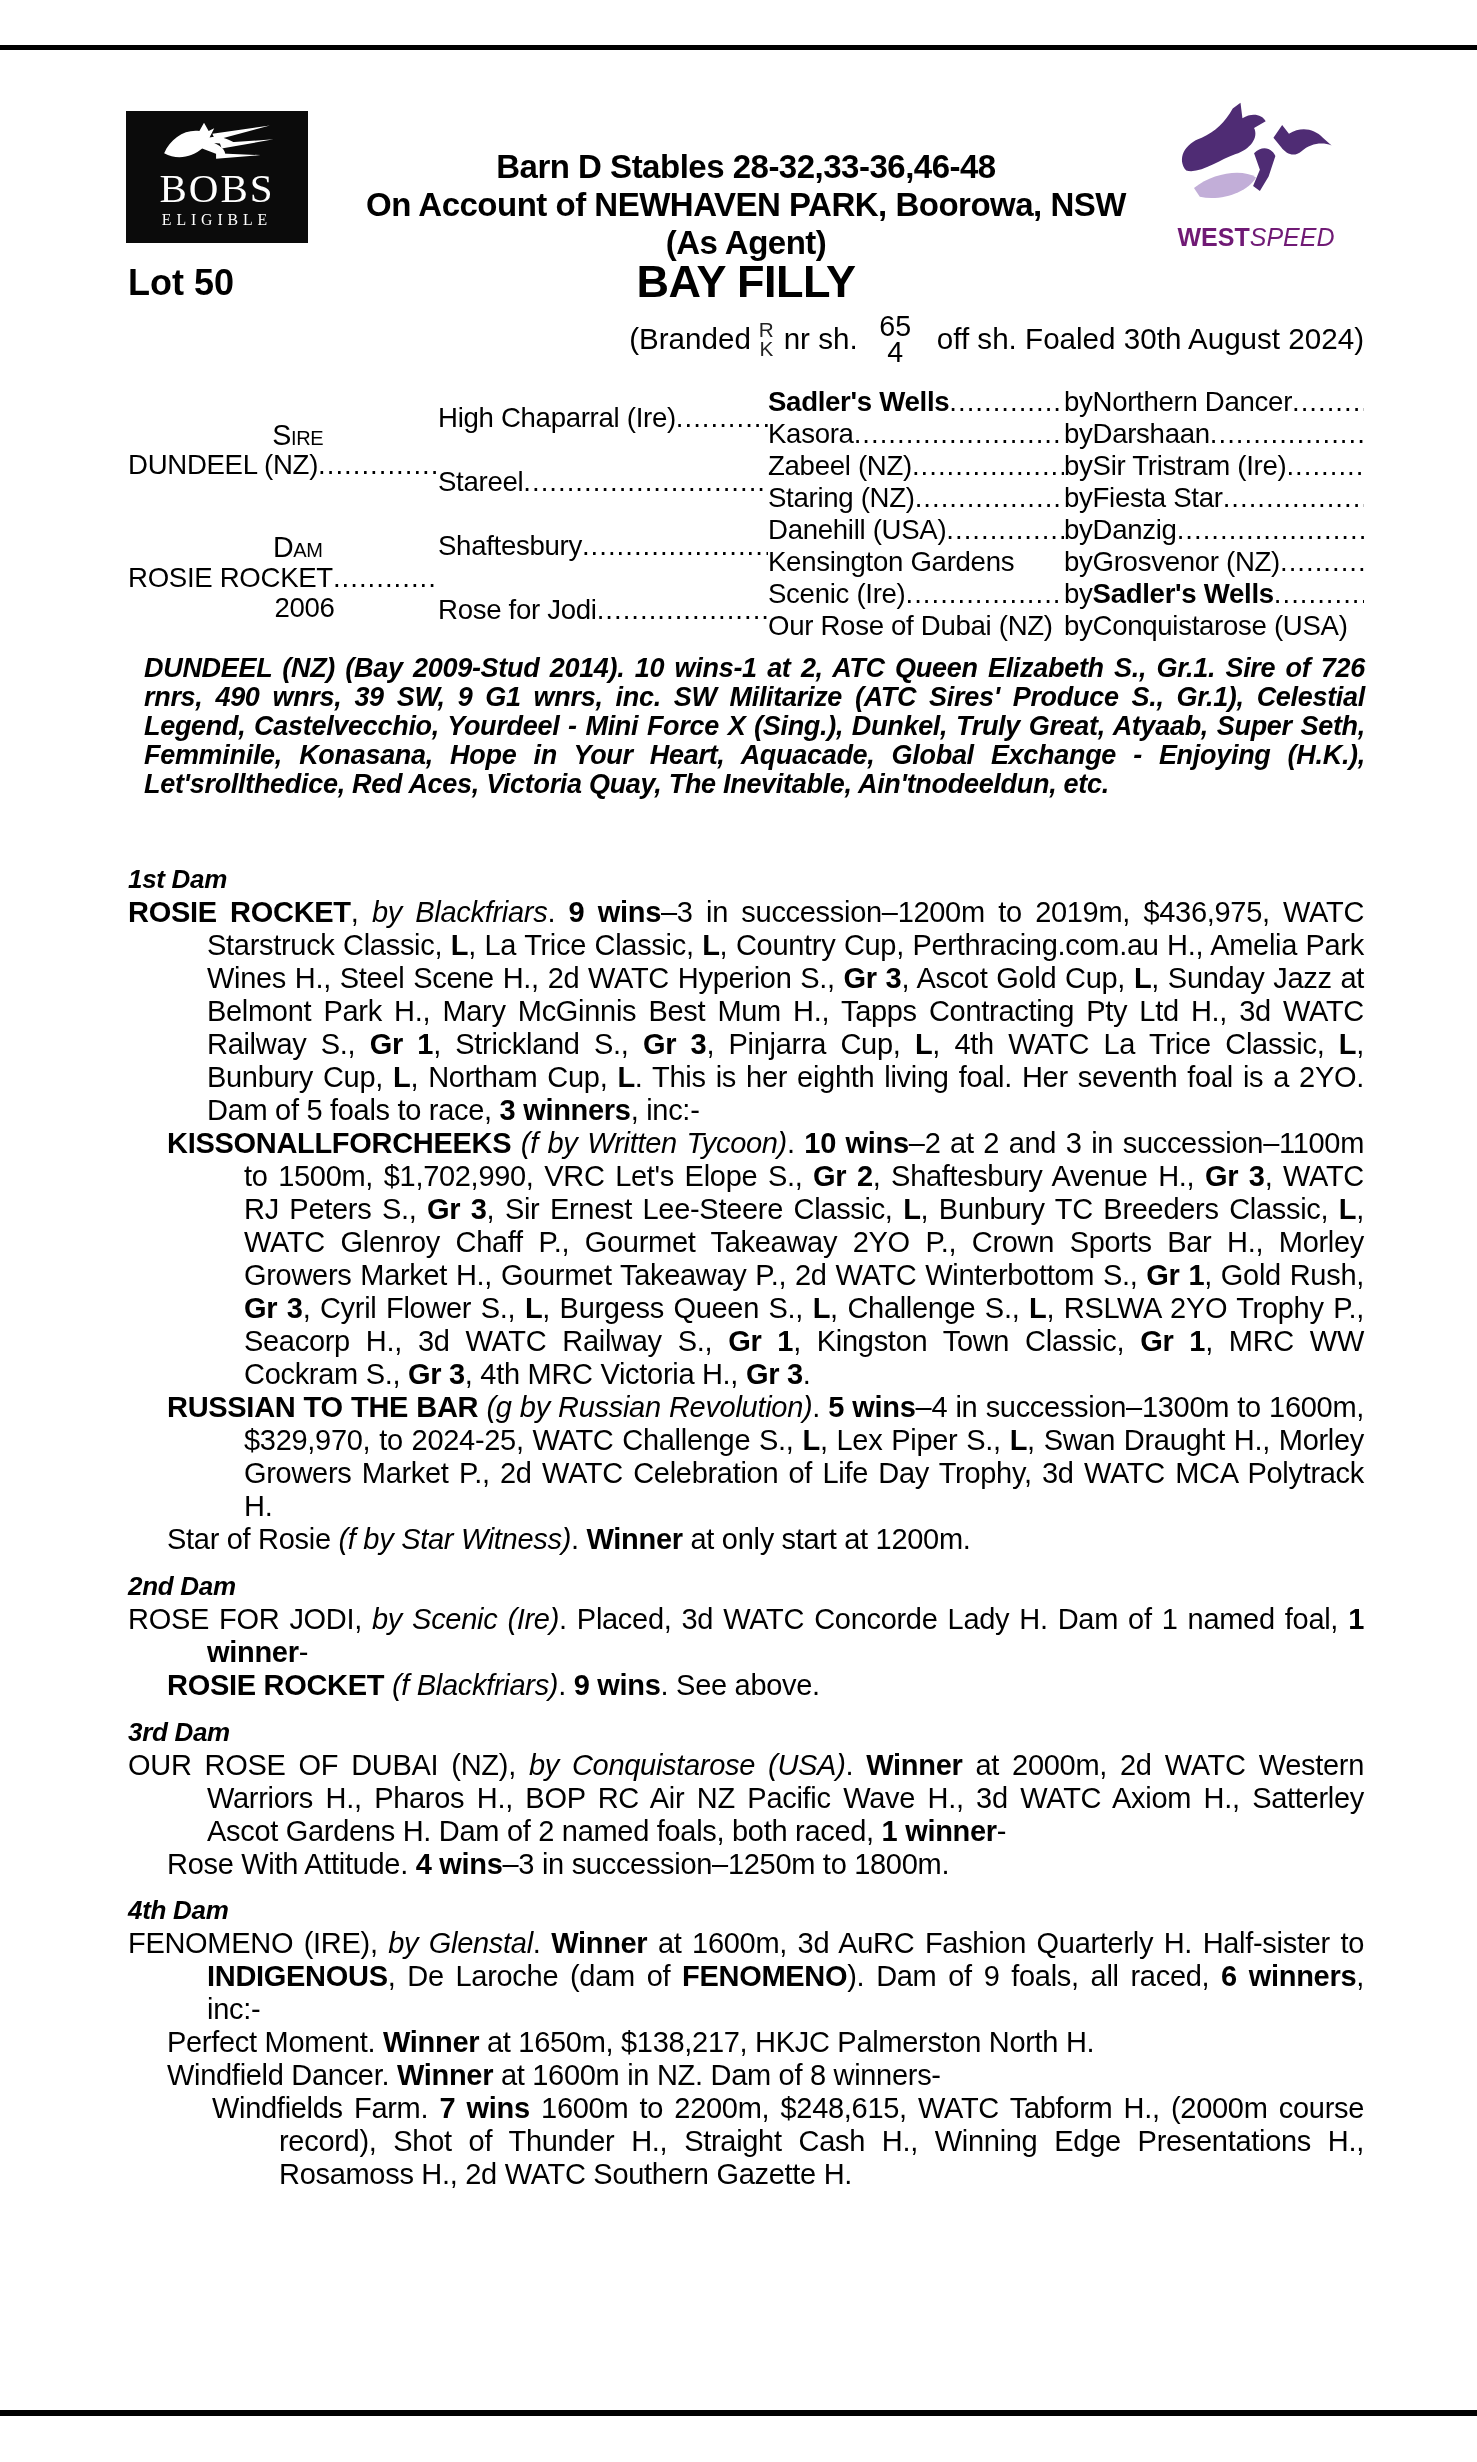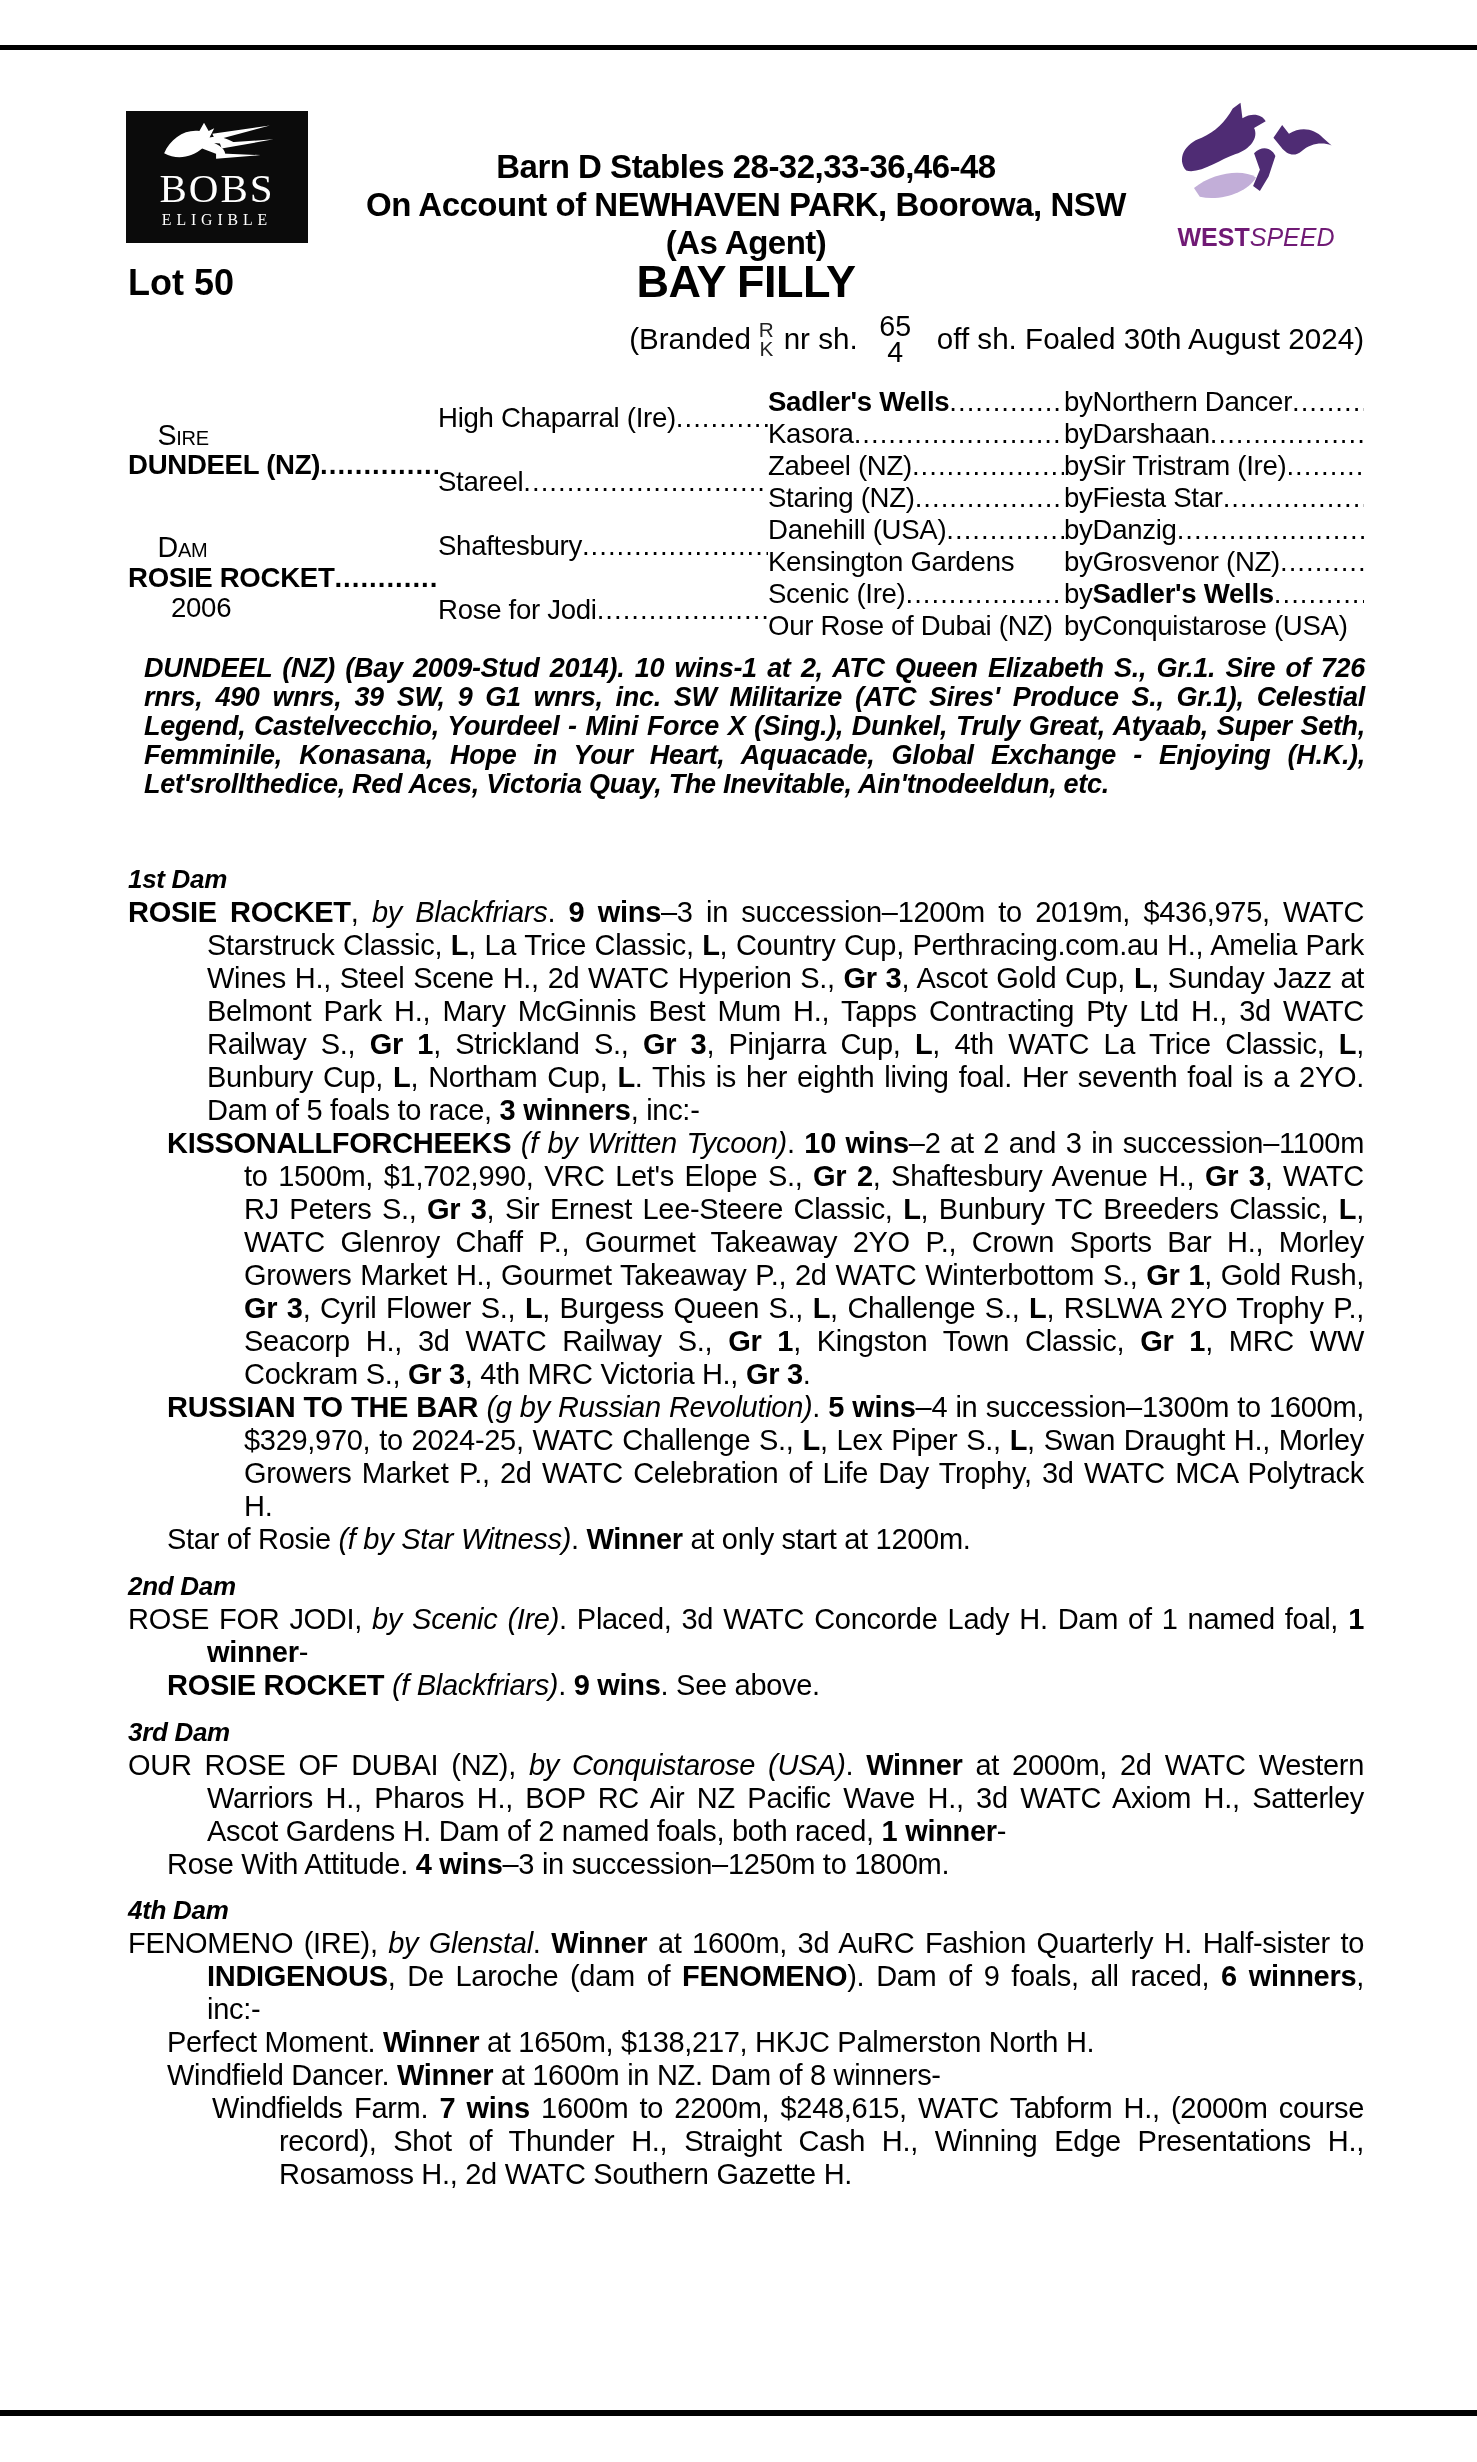--- a/index.html
+++ b/index.html
@@ -40,23 +40,23 @@
   .brand-num  { font-size:28.6px; margin:0 25.6px 0 21.7px; }
 
   
   .ped { position:absolute; left:128px; top:386px; width:1236px; font-size:27.6px;
          display:grid; grid-template-columns:310px 330px 296px 300px;
          grid-template-rows:repeat(8, 32px); letter-spacing:-0.3px; }
   .ped .cell { display:flex; align-items:center; overflow:hidden; white-space:nowrap; min-width:0; }
   .lead { flex:1 1 auto; min-width:0; overflow:hidden; }
   .lead::after { content:"......................................................................"; letter-spacing:1px; }
   .g1s { grid-area:1/1/5/2; } .g1d { grid-area:5/1/9/2; }
-  .g1s, .g1d { display:flex; flex-direction:column; justify-content:center; line-height:30.5px; }
+  .g1s, .g1d { display:flex; flex-direction:column; justify-content:center; line-height:30.5px;text-align:center; }
   .ped-label { font-variant:small-caps; padding-left:29.6px; font-size:28.6px; }
-  .ped-name-row { display:flex; white-space:nowrap; overflow:hidden; font-weight:bold; }
+  .ped-name-row { display:flex; white-space:nowrap; overflow:hidden; font-weight:normal; }
   .ped-year { padding-left:43px; }
   .g2a{grid-area:1/2/3/3} .g2b{grid-area:3/2/5/3} .g2c{grid-area:5/2/7/3} .g2d{grid-area:7/2/9/3}
   .b { font-weight:bold; }
   .i { font-style:italic; }
 
   
   .sire-para { position:absolute; left:144px; top:654px; width:1221px;
                font-size:27px; line-height:29px; font-weight:bold; font-style:italic;
                text-align:justify; letter-spacing:-0.3px; }
 

